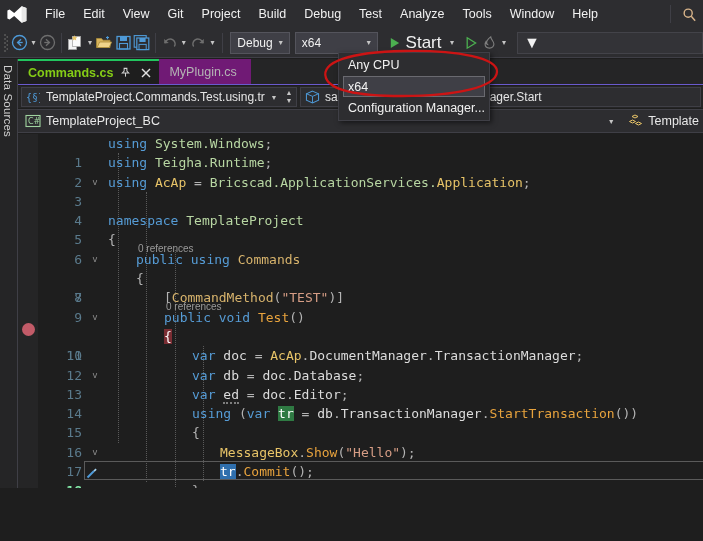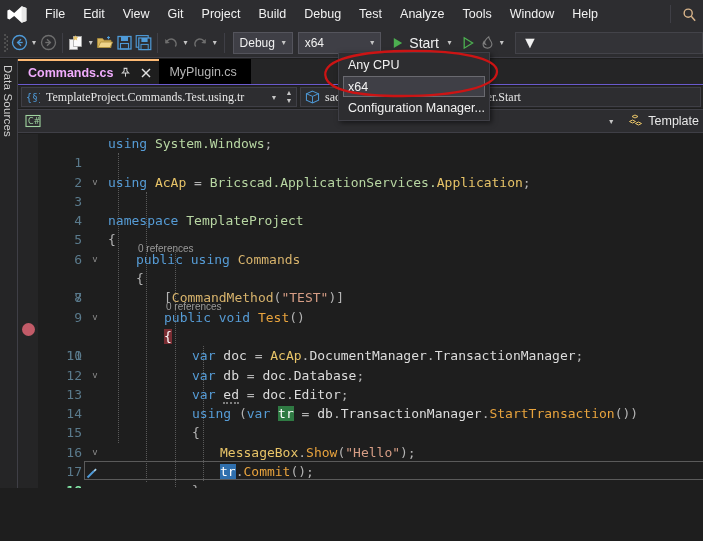--- a/index.html
+++ b/index.html
@@ -61,21 +61,21 @@
     align-items: center; justify-content: center;
     font-size: 7px; color: #c5c5c5;
   }
   #combo-config { width: 74px; margin-left: 4px; }
   #combo-platform { width: 104px; margin-left: 5px; }
 
   .start-btn {
     display: flex; align-items: center; height: 24px;
     padding: 0 3px 0 4px; cursor: default; margin-left: 6px;
   }
-  .start-label { font-size: 14px; color: #f1f1f1; margin: 0 4px 0 5px; }
+  .start-label { font-size: 17px; color: #f1f1f1; margin: 0 4px 0 5px; }
   .tb-combo-blank {
     height: 22px; width: 238px; background: #333337;
     border: 1px solid #434349; margin-left: 8px;
     display: flex; align-items: center; cursor: default;
   }
 
   
   .dropdown-popup {
     position: absolute; left: 338px; top: 52px;
     width: 152px; background: #2d2d30;
@@ -114,24 +114,24 @@
     display: flex; align-items: flex-end;
     border-bottom: 1px solid #6a5acd;
     z-index: 2;
   }
   .doc-tab {
     height: 25px; display: flex; align-items: center;
     font-size: 12.5px; padding: 0 6px 0 10px;
     cursor: default; white-space: nowrap;
   }
   .doc-tab.active {
-    background: #1e1e1e; color: #f0abfc; font-weight: bold;
-    border-top: 2px solid #fdba74;
-  }
-  .doc-tab.inactive { background: #000000; color: #b4b4b4; padding-right: 14px; }
+    background: #1e1e1e; color: #84cc16; font-weight: bold;
+    border-top: 2px solid #22c55e;
+  }
+  .doc-tab.inactive { background: #701a75; color: #b4b4b4; padding-right: 14px; }
   .tab-icon {
     width: 15px; height: 16px; display: flex;
     align-items: center; justify-content: center;
     margin-left: 5px; color: #c5c5c5; font-size: 11px;
     cursor: default;
   }
 
   
   .navbar1 {
     position: absolute; left: 18px; top: 86px; right: 0;
@@ -139,21 +139,21 @@
     display: flex; align-items: center; z-index: 2;
   }
   .nav-combo {
     height: 20px; background: #2d2d30; border: 1px solid #3f3f46;
     display: flex; align-items: center; cursor: default;
     font-size: 12px; color: #e6e6e6; margin-left: 3px;
   }
   #nav-member { width: 276px; }
   #nav-snippet { flex: 1; margin-right: 2px; }
   .nav-ico { width: 22px; display: flex; align-items: center; justify-content: center; }
-  .nav-text { flex: 1; white-space: nowrap; overflow: hidden; padding-left: 2px; font-family: Liberation Serif, serif; }
+  .nav-text { flex: 1; white-space: nowrap; overflow: hidden; padding-left: 2px; }
   .nav-arrow {
     width: 16px; display: flex; align-items: center; justify-content: center;
     font-size: 7px; color: #c5c5c5;
   }
   .spinner { width: 14px; display: flex; flex-direction: column; align-items: center; justify-content: center; }
   .spin-a { font-size: 7px; line-height: 8px; color: #c5c5c5; }
 
   .navbar2 {
     position: absolute; left: 18px; top: 109px; right: 0;
     height: 24px; background: #2d2d30;
@@ -434,20 +434,21 @@
   </div>
 
   <div class="navbar2">
     <div class="nb2-item" style="flex:1">
       <span class="nb2-icon">
         <svg width="16" height="14" viewBox="0 0 16 14">
           <rect x="1" y="1.5" width="14" height="11" fill="none" stroke="#9fd39f" stroke-width="1.1"></rect>
           <text x="3" y="10" font-family="DejaVu Sans, sans-serif" font-size="8" fill="#9fd39f">C#</text>
         </svg>
       </span>
+      <span>TemplateProject_BC</span>
     </div>
     <span class="nb2-arrow">▼</span>
     <div class="nb2-item" style="padding-right:4px">
       <span class="nb2-icon">
         <svg width="16" height="14" viewBox="0 0 16 14">
           <path d="M5 2.5 8 1l3 1.5-3 1.5z" fill="none" stroke="#e8c468" stroke-width="1"></path>
           <path d="M2.5 7.5 5.5 6l3 1.5-3 1.5z" fill="none" stroke="#e8c468" stroke-width="1"></path>
           <path d="M8.5 9.5 11.5 8l3 1.5-3 1.5z" fill="none" stroke="#e8c468" stroke-width="1"></path>
         </svg>
       </span>
@@ -477,20 +478,21 @@
       </div>
 
       <div class="code-line">
         <span class="ln">1</span>
         <span class="fold">v</span>
         <span class="code-txt"><span class="k">using</span> <span class="ns">System.Windows</span><span class="op">;</span></span>
       </div>
 
       <div class="code-line">
         <span class="ln">2</span>
+        <span class="code-txt"><span class="k">using</span> <span class="ns">Teigha.Runtime</span><span class="op">;</span></span>
       </div>
 
       <div class="code-line">
         <span class="ln">3</span>
         <span class="code-txt"><span class="k">using</span> <span class="yel">AcAp</span> <span class="op">=</span> <span class="ns">Bricscad.ApplicationServices.</span><span class="yel">Application</span><span class="op">;</span></span>
       </div>
 
       <div class="code-line">
         <span class="ln">4</span>
       </div>

